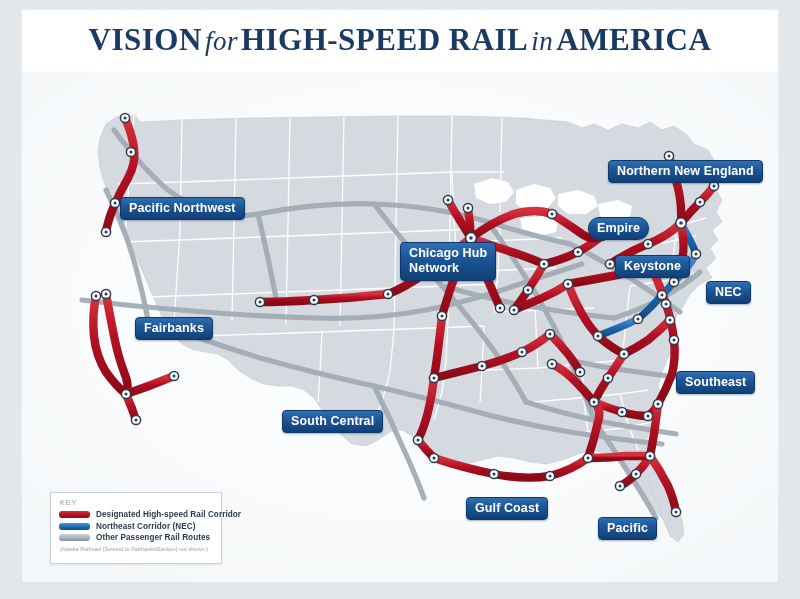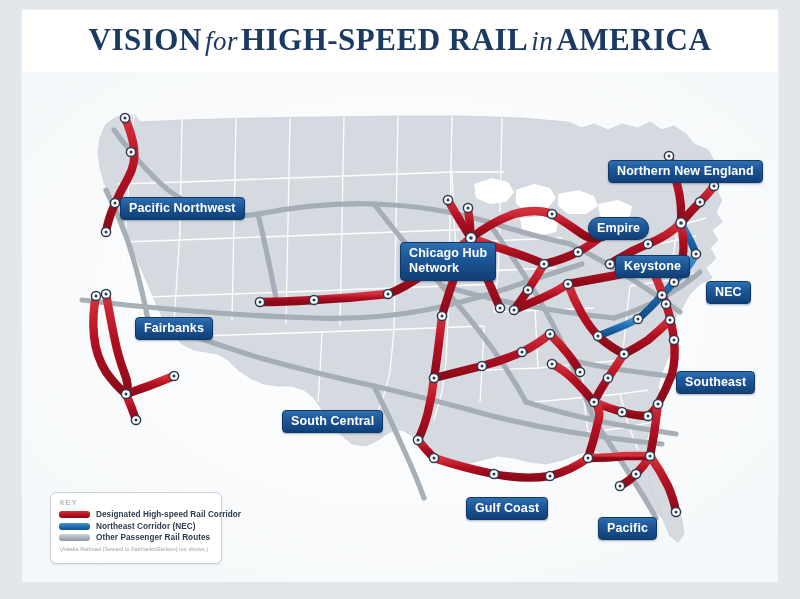--- a/index.html
+++ b/index.html
@@ -61,21 +61,21 @@
   }
   .corridor-label.two-line{ line-height:15px; }
 
   
   #legend{
     position:absolute;
     left:28px; top:420px;
     width:172px; height:72px;
     background:#ffffff;
     border:1px solid #c9d0d7;
-    border-radius:6px;
+    border-radius:0;
     box-shadow:0 1px 2px rgba(40,60,80,.10);
     padding:5px 7px 5px 8px;
     box-sizing:border-box;
   }
   #legend-title{
     font-size:7px; color:#8b949d; letter-spacing:1.2px;
     margin:1px 0 4px 1px;
   }
   .legend-row{
     display:flex; align-items:center; margin-bottom:2.5px;

